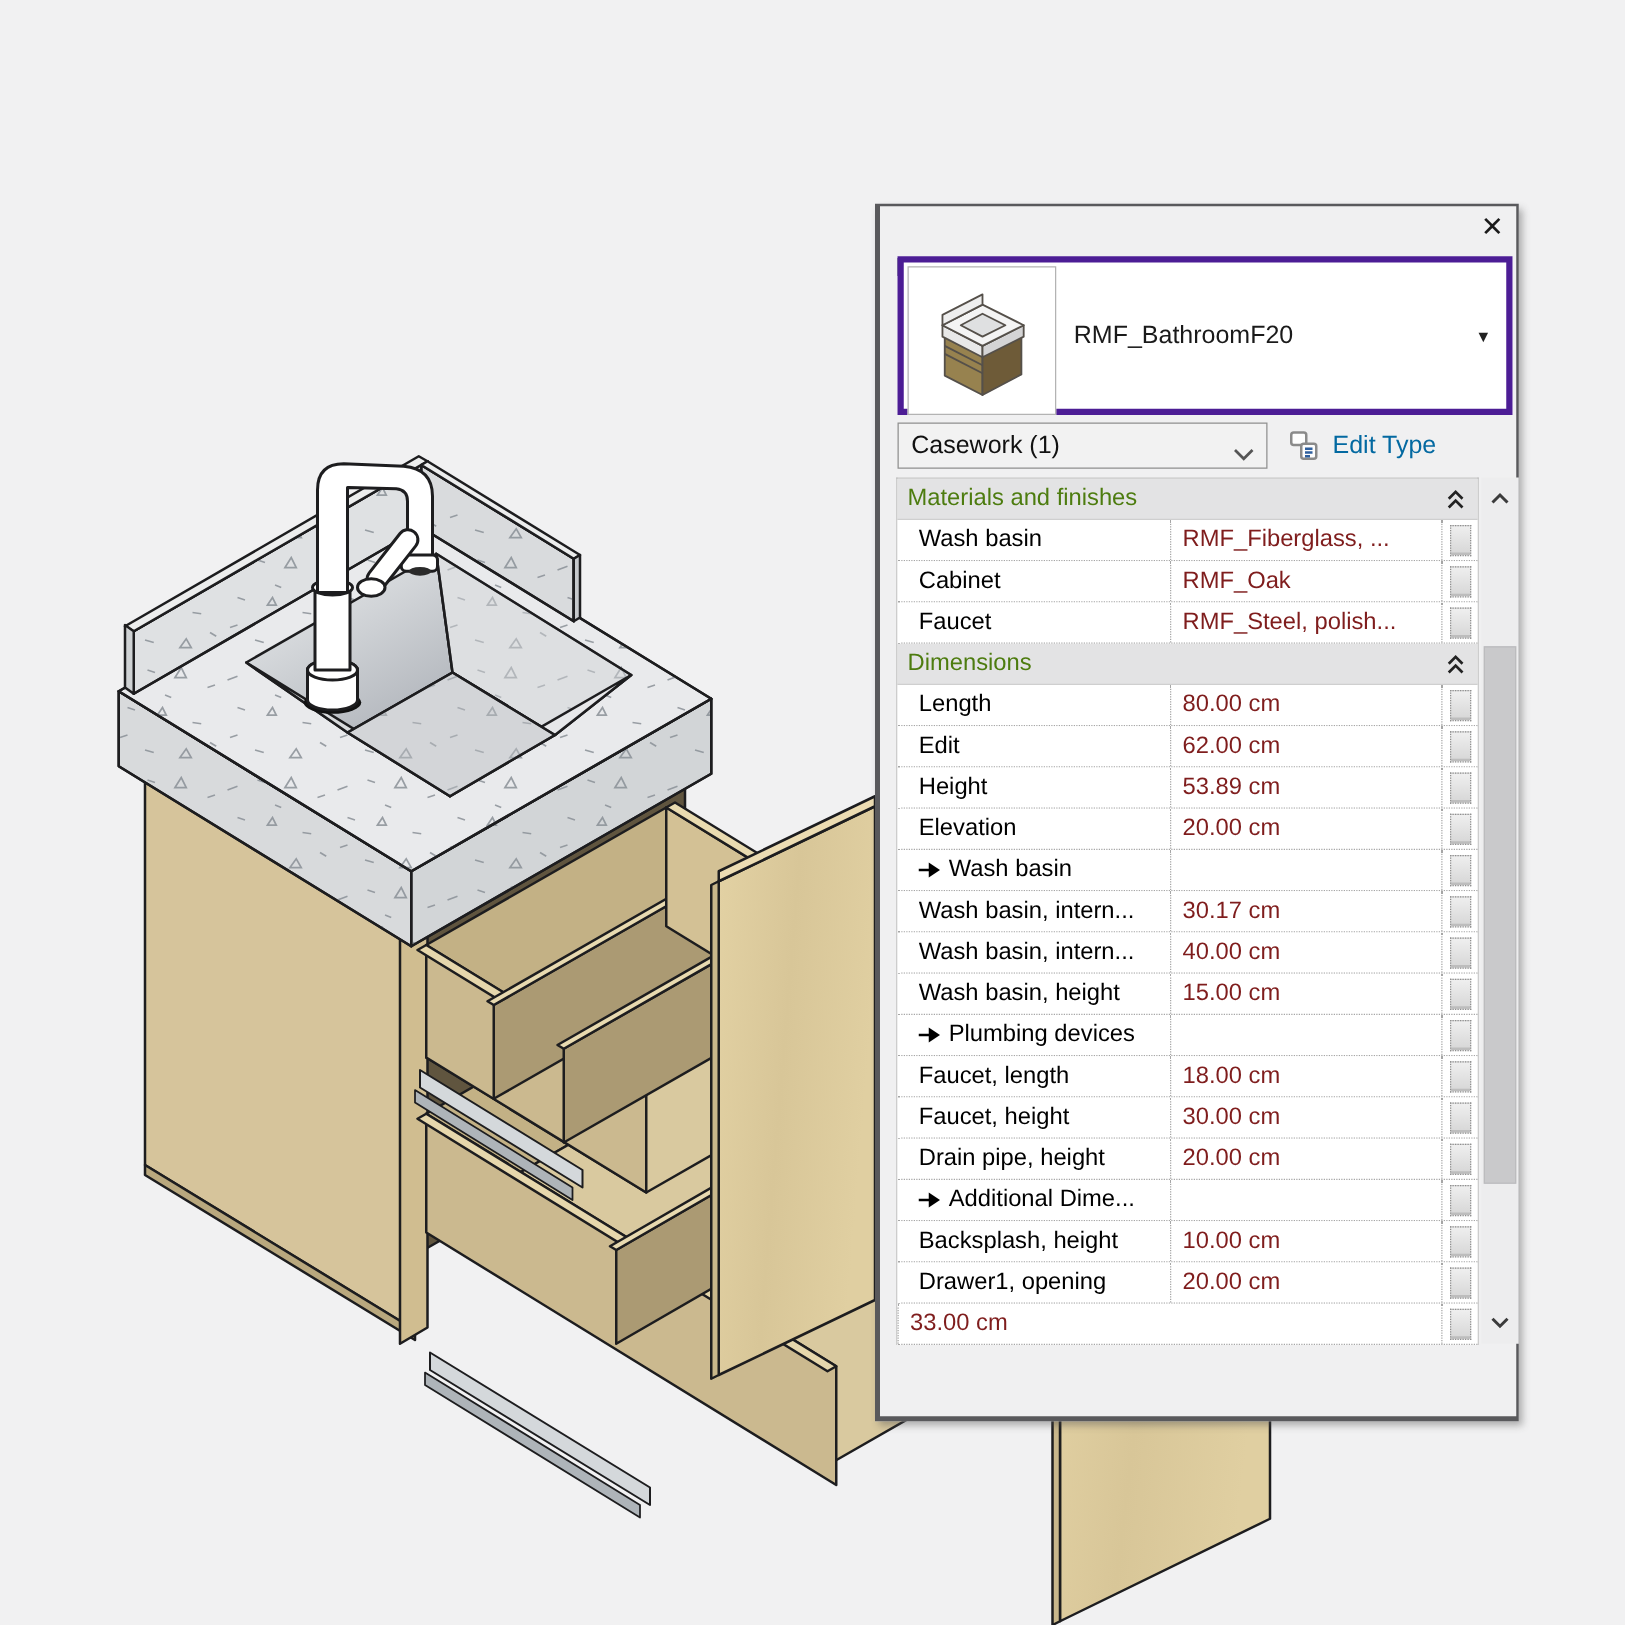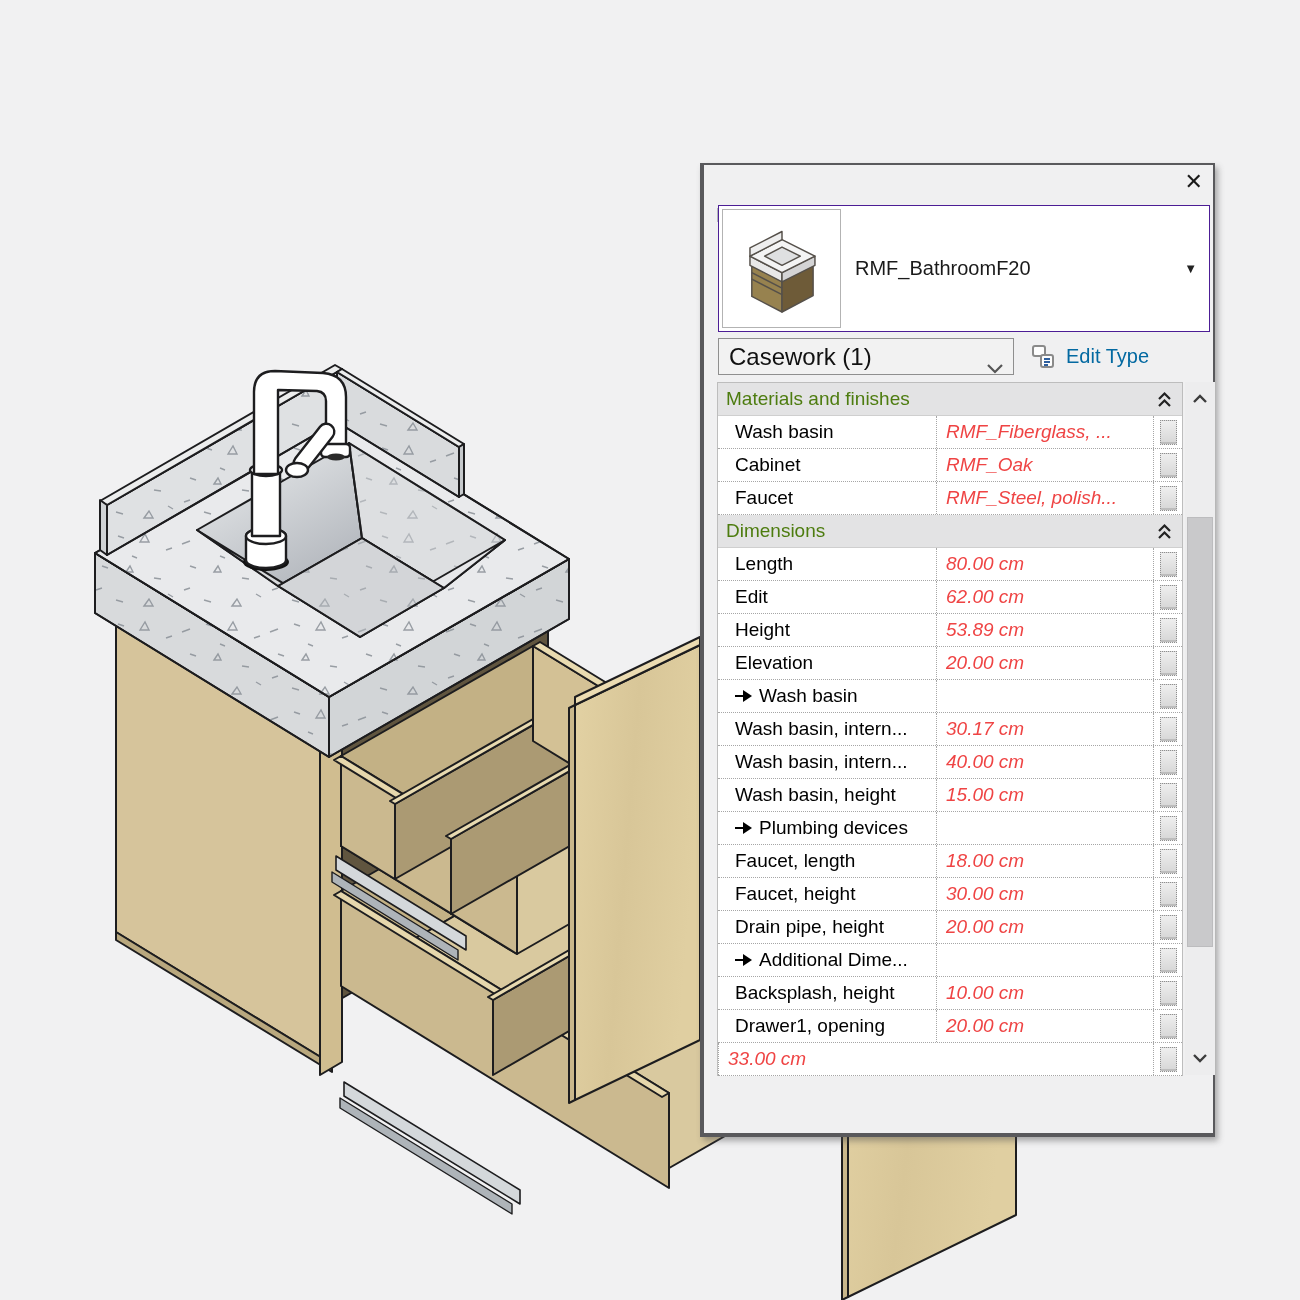--- a/index.html
+++ b/index.html
@@ -16,33 +16,33 @@
     position:absolute;left:700px;top:163px;width:515px;height:974px;
     box-sizing:border-box;background:#f0f0f1;
     border:2px solid #59595c;border-left-width:4px;border-bottom-width:4px;
     box-shadow:3px 4px 6px rgba(80,80,80,.45);
   }
   .panel-title{position:absolute;left:12px;top:6px;font-size:21px;color:#0f172a;margin-top:32px;}
   .close-btn{position:absolute;right:10px;top:4px;font-size:22px;color:#1a1a1a;line-height:26px;cursor:pointer;}
 
   .selector-box{
     position:absolute;left:14px;top:40px;width:492px;height:127px;box-sizing:border-box;
-    background:#fff;border:1px solid #4c1d95;
+    background:#fff;border:5px solid #4c1d95;
   }
   .thumb-box{
     position:absolute;left:3px;top:3px;width:119px;height:119px;box-sizing:border-box;
     background:#fff;border:1px solid #b3b3b3;display:flex;align-items:center;justify-content:center;
   }
   .family-name{position:absolute;left:136px;top:0;height:100%;display:flex;align-items:center;font-size:20px;color:#1a1a1a;}
   .family-caret{position:absolute;right:12px;top:50%;transform:translateY(-52%);font-size:13px;color:#222;cursor:pointer;}
 
   .type-combo{
     position:absolute;left:14px;top:173px;width:296px;height:37px;box-sizing:border-box;
     background:#f2f2f2;border:1px solid #8f8f8f;display:flex;align-items:center;
-    padding-left:10px;font-size:24px;color:#111;cursor:pointer;
+    padding-left:10px;font-size:20px;color:#111;cursor:pointer;
   }
   .combo-chev{position:absolute;right:9px;top:13px;}
   .edit-type{
     position:absolute;left:320px;top:173px;height:37px;display:flex;align-items:center;gap:8px;
     padding:0 6px;cursor:pointer;
   }
   .edit-type-label{font-size:20px;color:#0369a1;}
 
   
   .grid{
@@ -59,22 +59,22 @@
     height:33px;box-sizing:border-box;display:flex;align-items:stretch;
     border-bottom:1px dotted #a6a6a6;background:#fff;
   }
   .name-cell{
     width:218px;box-sizing:border-box;padding-left:17px;
     display:flex;align-items:center;font-size:19px;color:#000000;
     white-space:nowrap;overflow:hidden;
   }
   .value-cell{
     flex:1;box-sizing:border-box;border-left:1px dotted #a6a6a6;padding-left:9px;
-    display:flex;align-items:center;font-size:19px;color:#ef4444;
-    white-space:nowrap;overflow:hidden;cursor:text;font-style:italic;
+    display:flex;align-items:center;font-size:19px;color:#7f1d1d;
+    white-space:nowrap;overflow:hidden;cursor:text;
   }
   .btn-cell{
     width:29px;box-sizing:border-box;border-left:1px dotted #a6a6a6;
     display:flex;align-items:center;justify-content:center;
   }
   .row-btn{
     width:17px;height:25px;box-sizing:border-box;cursor:pointer;
     background:linear-gradient(#efefef,#d6d6d6);
     border:1px dotted #8f8f8f;box-shadow:inset 0 -2px 0 #bdbdbd;
   }

